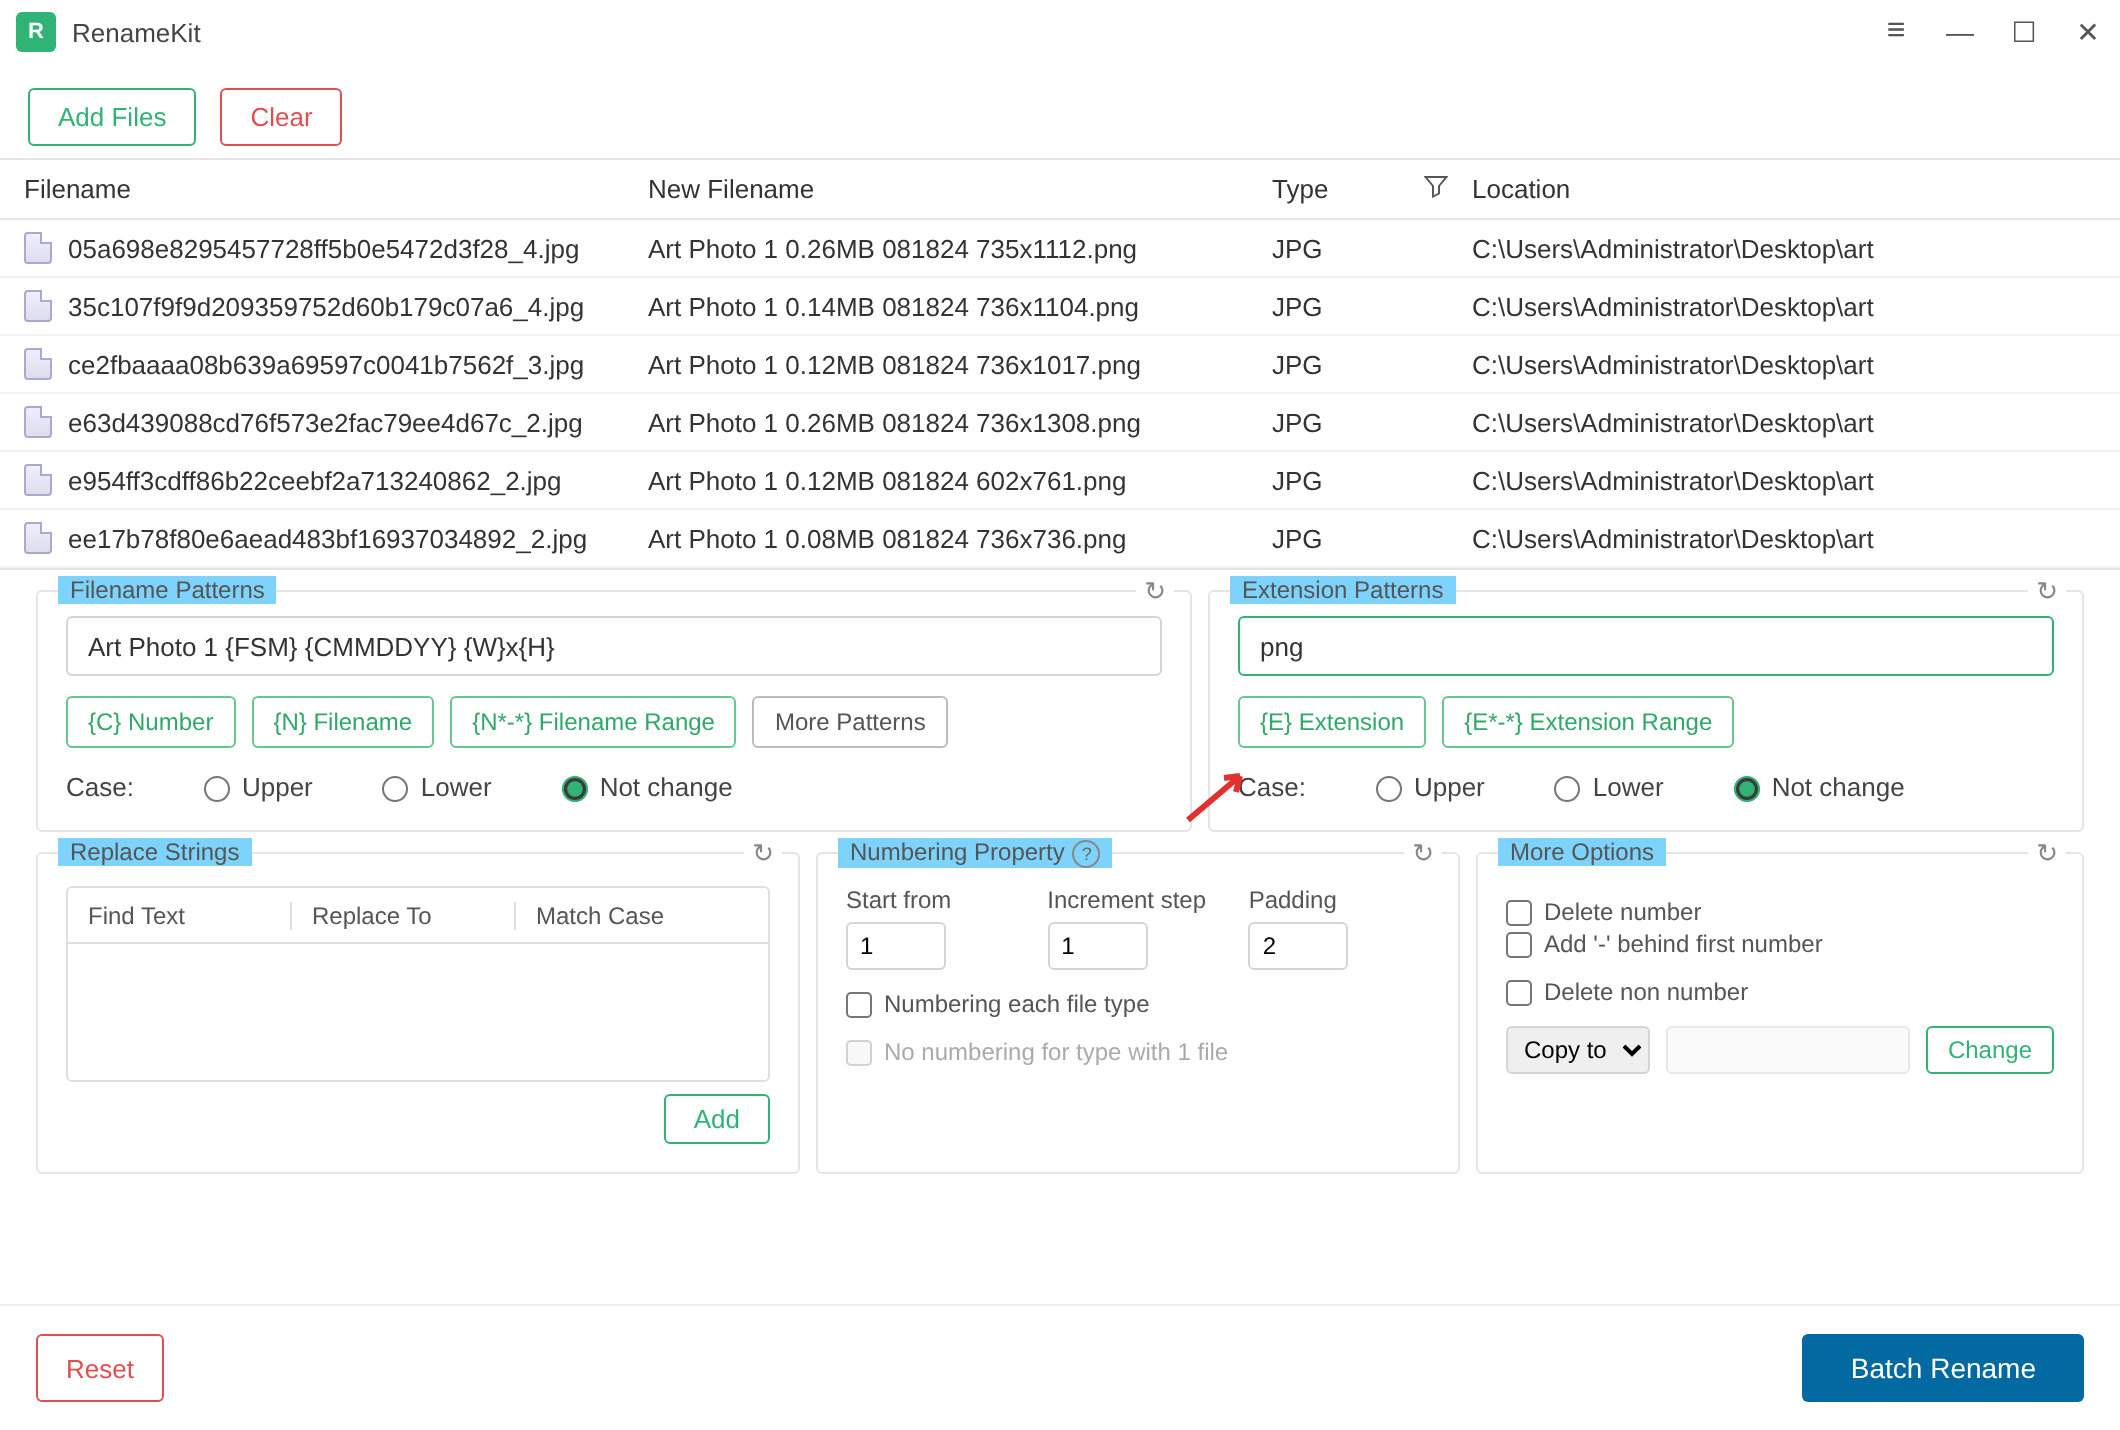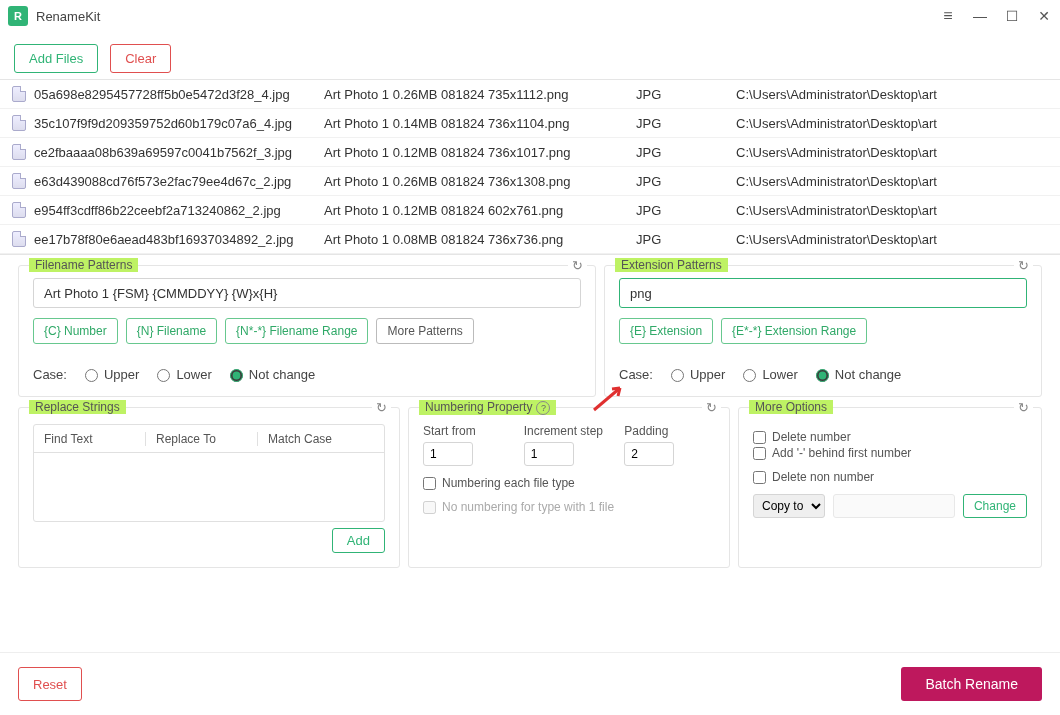--- a/index.html
+++ b/index.html
@@ -22,27 +22,27 @@
 .col-fn { width:314px; display:flex; align-items:center; gap:8px; padding-left:2px; }
 .col-nfn { width:312px; }
 .col-type { width:100px; display:flex; align-items:center; justify-content:space-between; padding-right:12px; }
 .col-loc { flex:1; }
 .file-ico { width:14px; height:16px; border:1px solid #aac; border-radius:2px; position:relative; background:linear-gradient(#eef,#dde); flex-shrink:0; }
 .file-ico::after { content:""; position:absolute; right:-1px; top:-1px; width:5px; height:5px; background:#fff; border-left:1px solid #aac; border-bottom:1px solid #aac; }
 .filter-ico svg { width:12px; height:12px; }
 .table-body { height:174px; }
 .section-grid { display:grid; grid-template-columns:586px 1fr; gap:0; padding:10px 14px 0; }
 .panel { border:1px solid #e5e5e5; border-radius:3px; padding:12px 14px 14px; position:relative; margin:0 4px 10px; }
-.panel-title { position:absolute; top:-8px; left:10px; background:#bef264; padding:0 6px; font-size:12px; color:#555; }
+.panel-title { position:absolute; top:-8px; left:10px; background:#7dd3fc; padding:0 6px; font-size:12px; color:#555; }
 .refresh-ico { position:absolute; top:-8px; right:8px; background:#fff; padding:0 4px; color:#888; cursor:pointer; }
 .text-input { width:100%; height:30px; border:1px solid #d5d5d5; border-radius:3px; padding:0 10px; font-size:13px; color:#333; outline:none; }
 .tag-row { display:flex; gap:8px; margin-top:10px; flex-wrap:wrap; }
 .tag { padding:5px 10px; border-radius:3px; font-size:12px; cursor:pointer; }
 .tag-green { border:1px solid #67c88f; color:#30a968; background:#fff; }
-.case-row { display:flex; align-items:center; gap:18px; margin-top:23px; font-size:13px; color:#444; }
+.case-row { display:flex; align-items:center; gap:35px; margin-top:12px; font-size:13px; color:#444; }
 .radio { display:flex; align-items:flex-end; gap:6px; }
 .radio input { accent-color:#30b476; }
 .lower-grid { display:grid; grid-template-columns:390px 330px 1fr; gap:0; padding:0 14px; }
 .replace-table { border:1px solid #e0e0e0; border-radius:3px; margin-top:4px; height:98px; display:flex; flex-direction:column; }
 .replace-head { display:flex; height:28px; align-items:center; border-bottom:1px solid #e0e0e0; font-size:12px; color:#555; }
 .replace-head > div { padding:0 10px; }
 .rh1 { width:112px; border-right:1px solid #e0e0e0; }
 .rh2 { width:112px; border-right:1px solid #e0e0e0; }
 .rh3 { flex:1; }
 .replace-body { flex:1; }
@@ -50,21 +50,21 @@
 .num-grid { display:grid; grid-template-columns:1fr 1fr 1fr; gap:10px; margin-top:4px; }
 .num-field label { font-size:12px; color:#555; display:block; margin-bottom:4px; }
 .num-input { width:50px; height:24px; border:1px solid #d5d5d5; border-radius:3px; padding:0 6px; font-size:12px; }
 .check-row { display:flex; align-items:center; gap:6px; margin-top:10px; font-size:12px; color:#555; }
 .check-row input { accent-color:#30b476; }
 .check-row.muted { color:#aaa;align-items:center; }
 .select { height:24px; border:1px solid #d5d5d5; border-radius:3px; font-size:12px; padding:0 4px; }
 .more-opts-row { display:flex; gap:8px; margin-top:10px; }
 .spacer-input { flex:1; height:24px; border:1px solid #e8e8e8; border-radius:3px; background:#fafafa; }
 .footer { position:absolute; bottom:0; left:0; right:0; padding:14px 18px; display:flex; justify-content:space-between; border-top:1px solid #eee; }
-.batch-btn { background:#be185d; color:#fff; border:none; padding:9px 24px; border-radius:3px; font-size:14px; cursor:pointer; }
+.batch-btn { background:#0369a1; color:#fff; border:none; padding:9px 24px; border-radius:3px; font-size:14px; cursor:pointer; }
 .help-ico { display:inline-flex; width:14px; height:14px; border:1px solid #888; border-radius:50%; align-items:center; justify-content:center; font-size:9px; color:#666; margin-left:4px; }
 .arrow { position:absolute; left:592px; top:382px; pointer-events:none; z-index: 10; }
 </style>
 </head>
 <body>
 
 <div class="titlebar">
   <div class="app-icon">R</div>
   <div class="app-title">RenameKit</div>
   <div class="win-btns">
@@ -74,20 +74,33 @@
     <div class="win-btn">✕</div>
   </div>
 </div>
 
 <div class="toolbar">
   <button class="btn btn-green">Add Files</button>
   <button class="btn btn-red">Clear</button>
 </div>
 
 <div class="table-wrap">
+  <div class="table-header">
+    <div class="col-fn">Filename</div>
+    <div class="col-nfn">New Filename</div>
+    <div class="col-type">
+      <span>Type</span>
+      <span class="filter-ico">
+        <svg viewBox="0 0 16 16">
+            <path d="M1 2h14l-5 6v5l-4 2v-7z" fill="none" stroke="#555" stroke-width="1.3"></path>
+          </svg>
+      </span>
+    </div>
+    <div class="col-loc">Location</div>
+  </div>
   <div class="table-body" id="table-body">
       <div class="table-row">
         <div class="col-fn">
           <span class="file-ico"></span>
           <span>05a698e8295457728ff5b0e5472d3f28_4.jpg</span>
         </div>
         <div class="col-nfn">Art Photo 1 0.26MB 081824 735x1112.png</div>
         <div class="col-type">JPG</div>
         <div class="col-loc">C:\Users\Administrator\Desktop\art</div>
       </div>

